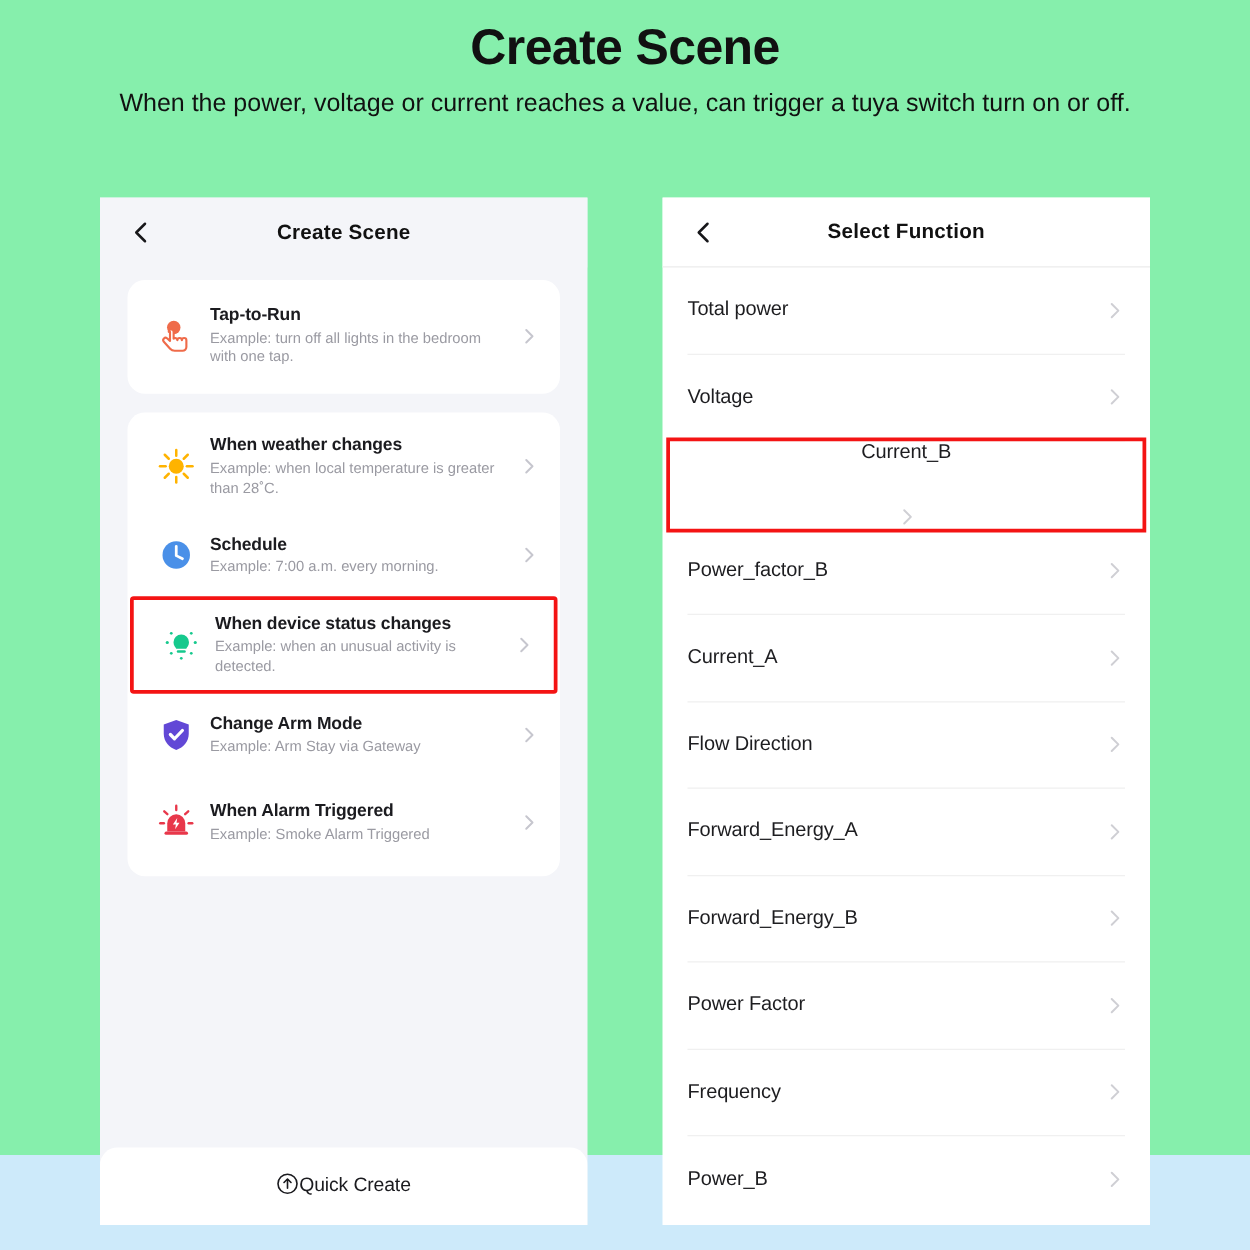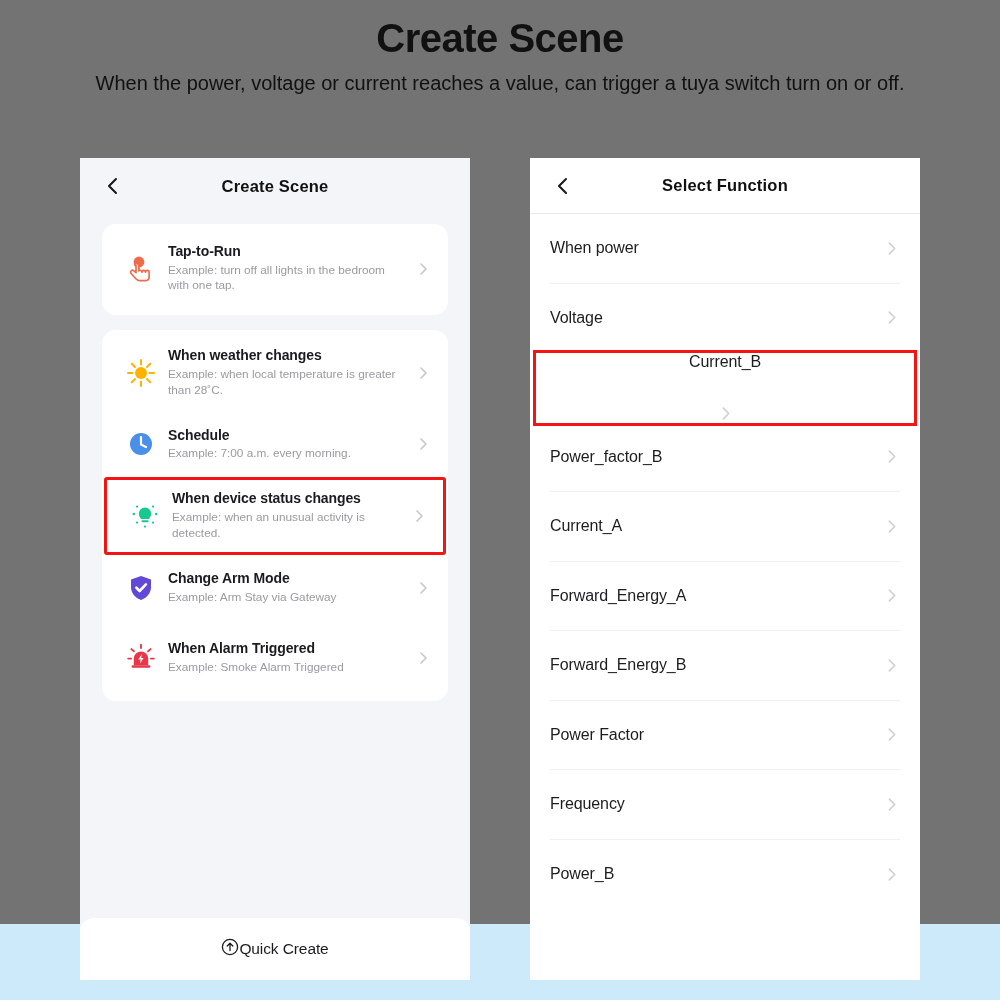--- a/index.html
+++ b/index.html
@@ -2,21 +2,21 @@
 <html><head>
 <meta charset="utf-8">
 <style>
   * { box-sizing: border-box; margin: 0; padding: 0; }
   html, body {
     width: 1000px; height: 1000px;
     background: #cdeafa;
     font-family: "Liberation Sans", sans-serif;
     overflow: hidden;
   }
-  #root { position: relative; width: 1000px; height: 924px; background: #737373; }
+  #root { position: relative; width: 1000px; height: 924px; background: #86efac; }
 
   
   .headline {
     position: absolute; left: 0; top: 16px; width: 1000px;
     text-align: center;
     font-size: 40px; font-weight: bold; color: #111;
     letter-spacing: -0.5px;
   }
   .subline {
     position: absolute; left: 50px; top: 68px; width: 900px;
@@ -297,21 +297,21 @@
       <div class="back-chevron">
         <svg width="22" height="22" viewBox="0 0 22 22" aria-hidden="true">
           <polyline points="14,4 7,11 14,18" fill="none" stroke="#17171a" stroke-width="2" stroke-linecap="round" stroke-linejoin="round"></polyline>
         </svg>
       </div>
       <div class="phone-title">Select Function</div>
     </div>
 
     <div id="function-list">
       <div class="fn-row">
-        <span class="fn-label">When power</span>
+        <span class="fn-label">Total power</span>
         <span class="fn-chevron">
             <svg width="17" height="17" viewBox="0 0 16 16" aria-hidden="true">
               <polyline points="6,3 11,8 6,13" fill="none" stroke="#cfcfd4" stroke-width="1.5" stroke-linecap="round" stroke-linejoin="round"></polyline>
             </svg>
           </span>
       </div>
       <div class="fn-row">
         <span class="fn-label">Voltage</span>
         <span class="fn-chevron">
             <svg width="17" height="17" viewBox="0 0 16 16" aria-hidden="true">
@@ -337,20 +337,28 @@
       </div>
       <div class="fn-row">
         <span class="fn-label">Current_A</span>
         <span class="fn-chevron">
             <svg width="17" height="17" viewBox="0 0 16 16" aria-hidden="true">
               <polyline points="6,3 11,8 6,13" fill="none" stroke="#cfcfd4" stroke-width="1.5" stroke-linecap="round" stroke-linejoin="round"></polyline>
             </svg>
           </span>
       </div>
       <div class="fn-row">
+        <span class="fn-label">Flow Direction</span>
+        <span class="fn-chevron">
+            <svg width="17" height="17" viewBox="0 0 16 16" aria-hidden="true">
+              <polyline points="6,3 11,8 6,13" fill="none" stroke="#cfcfd4" stroke-width="1.5" stroke-linecap="round" stroke-linejoin="round"></polyline>
+            </svg>
+          </span>
+      </div>
+      <div class="fn-row">
         <span class="fn-label">Forward_Energy_A</span>
         <span class="fn-chevron">
             <svg width="17" height="17" viewBox="0 0 16 16" aria-hidden="true">
               <polyline points="6,3 11,8 6,13" fill="none" stroke="#cfcfd4" stroke-width="1.5" stroke-linecap="round" stroke-linejoin="round"></polyline>
             </svg>
           </span>
       </div>
       <div class="fn-row">
         <span class="fn-label">Forward_Energy_B</span>
         <span class="fn-chevron">

